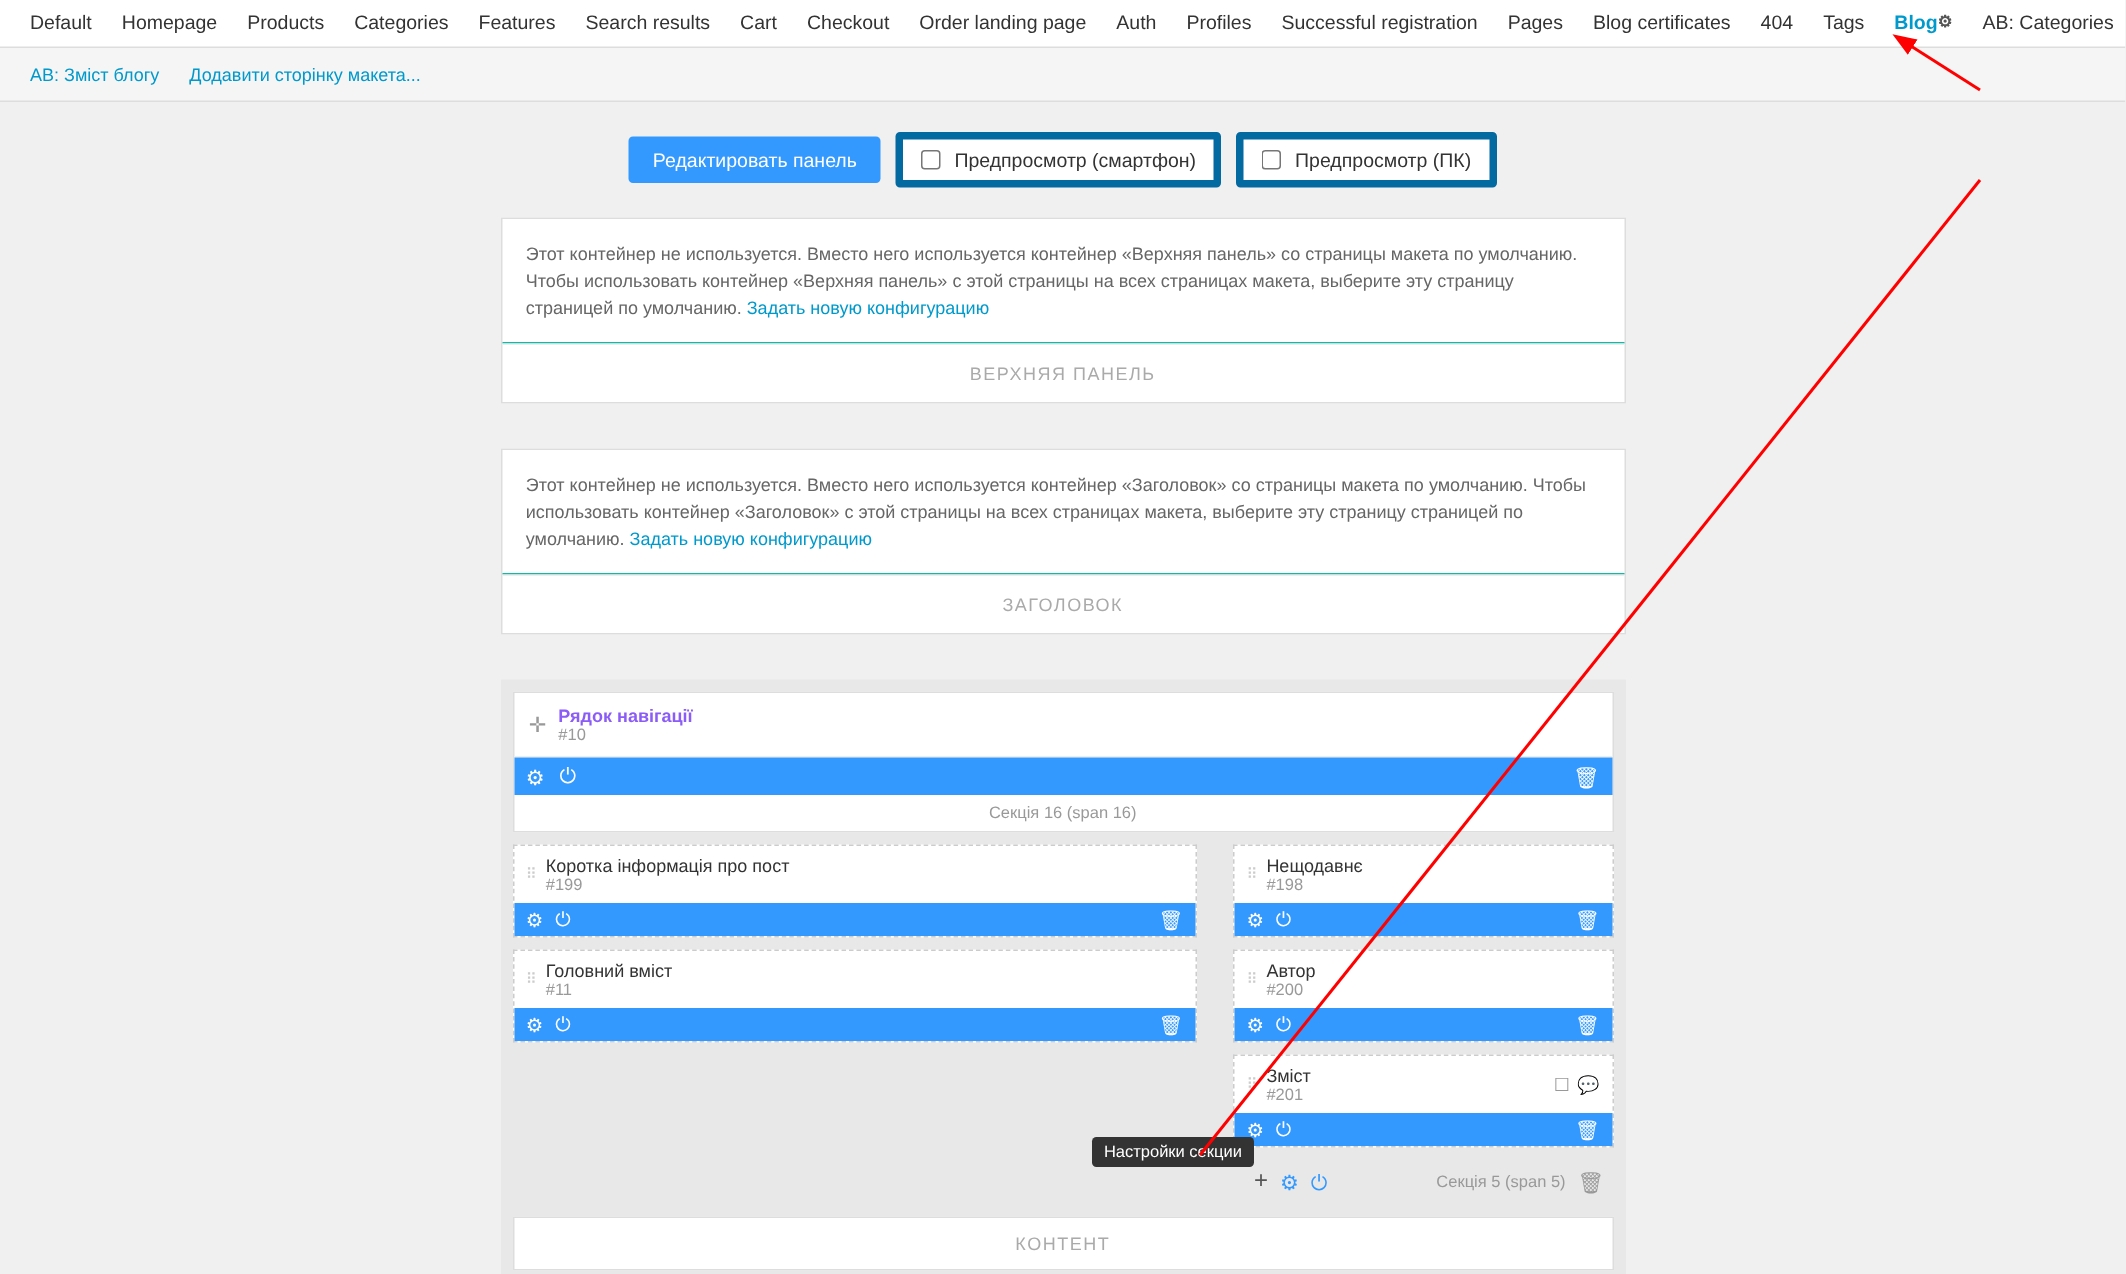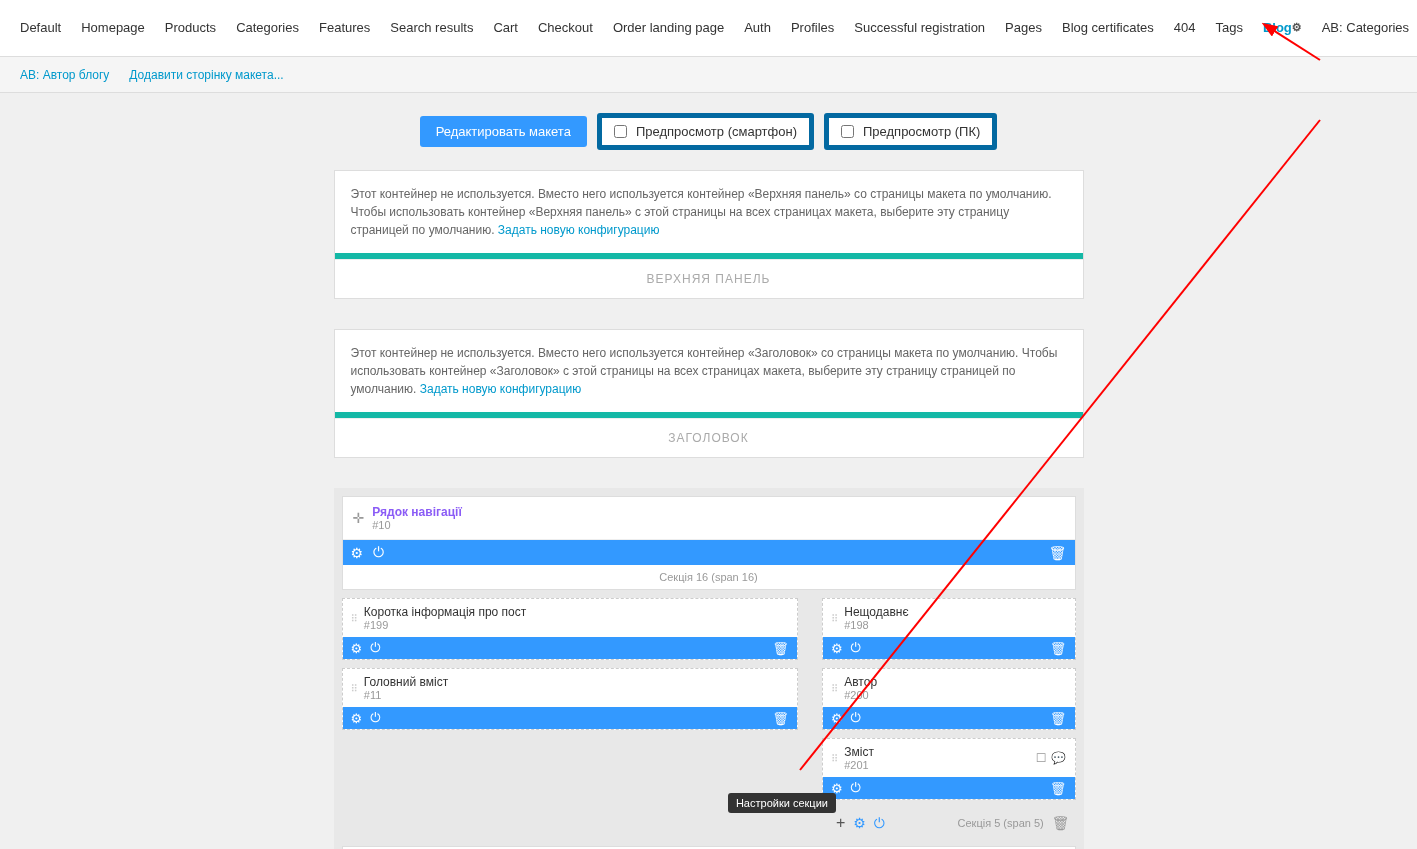--- a/index.html
+++ b/index.html
@@ -5,21 +5,21 @@
     * { box-sizing: border-box; margin: 0; padding: 0; }
     body { font-family: Arial, sans-serif; font-size: 13px; background: #f0f0f0; color: #333; overflow-x: hidden; }
 
     
     .top-nav {
       background: #fff;
       border-bottom: 1px solid #ddd;
       display: flex;
       align-items: center;
       padding: 0 10px;
-      height: 57px;
+      height: 32px;
       overflow: hidden;
       white-space: nowrap;
     }
     .top-nav-item {
       padding: 0 10px;
       height: 42px;
       display: inline-flex;
       align-items: center;
       cursor: pointer;
       color: #333;
@@ -87,21 +87,21 @@
     .container-box {
       width: 750px;
       background: #fff;
       border: 1px solid #ddd;
       margin-bottom: 30px;
     }
     .container-notice {
       padding: 14px 16px;
       font-size: 12px;
       color: #666;
-      border-bottom: 6px solid #14b8a6;
+      border-bottom: 1px solid #14b8a6;
       line-height: 1.5;
     }
     .container-notice a {
       color: #0099cc;
       text-decoration: none;
       cursor: pointer;
     }
     .container-label {
       padding: 12px 16px;
       text-align: center;
@@ -262,28 +262,28 @@
   <span class="top-nav-item">404</span>
   <span class="top-nav-item">Tags</span>
   <span class="top-nav-item active">
     <span>Blog</span>
     <span class="gear-small">⚙</span>
   </span>
   <span class="top-nav-item">AB: Categories</span>
 </div>
 
 <div class="sec-nav">
-  <span class="sec-nav-item">AB: Автор блогу</span>
+  <span class="sec-nav-item">AB: Зміст блогу</span>
   <span class="sec-nav-item">Додавити сторінку макета...</span>
 </div>
 
 <div class="main-area">
 
   <div class="toolbar">
-    <button class="btn-edit">Редактировать макета</button>
+    <button class="btn-edit">Редактировать панель</button>
     <button class="btn-preview">
       <input type="checkbox" style="">
       <span>Предпросмотр (смартфон)</span>
     </button>
     <button class="btn-preview">
       <input type="checkbox" style="">
       <span>Предпросмотр (ПК)</span>
     </button>
   </div>
 

